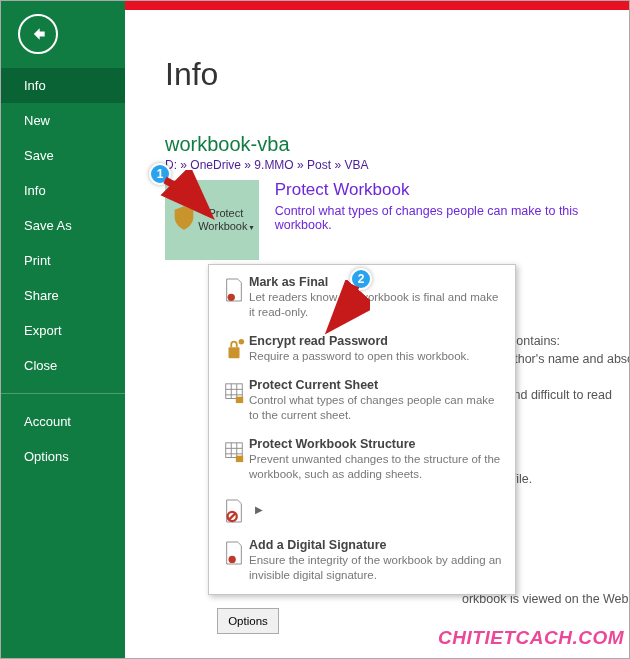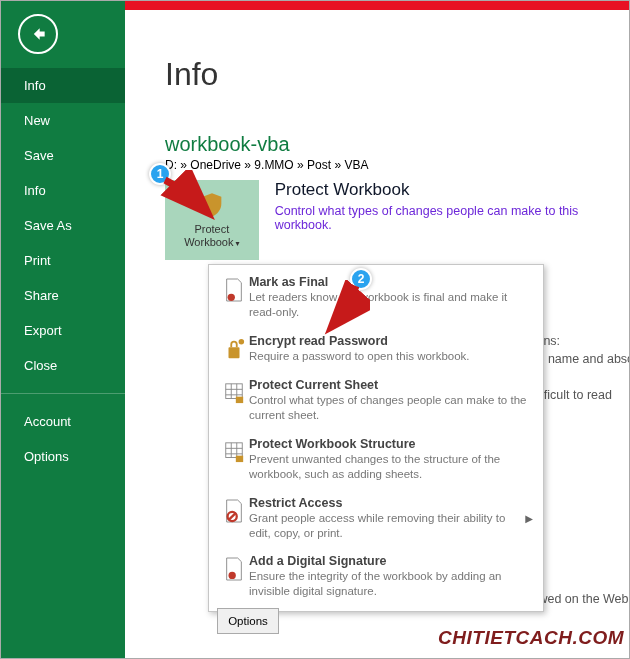--- a/index.html
+++ b/index.html
@@ -11,45 +11,45 @@
   .back-btn { width: 40px; height: 40px; margin: 14px 0 14px 18px; border: 2px solid #fff; border-radius: 50%; display:flex; align-items:center; justify-content:center; cursor:pointer; }
   .back-btn svg { width: 20px; height: 20px; fill: #fff; }
   .nav { margin-top: 6px; }
   .nav-item { padding: 10px 24px; font-size: 13px; cursor: pointer; }
   .nav-item.active { background: #0a6334; }
   .nav-sep { height: 1px; background: rgba(255,255,255,.25); margin: 10px 0; }
 
   .main { position: absolute; left: 125px; top: 10px; right: 0; bottom: 0; padding: 46px 0 0 40px; }
   .page-title { font-size: 32px; font-weight: 300; color: #333; margin-bottom: 30px; }
   .file-name { font-size: 20px; color: #107c41; margin-bottom: 2px; margin-top: 40px; }
-  .file-path { font-size: 12px; color: #000000; margin-bottom: 8px; }
+  .file-path { font-size: 12px; color: #4c1d95; margin-bottom: 8px; }
 
   .protect-row { display:flex; align-items:flex-start; }
-  .protect-tile { width: 96px; height: 80px; background: #a9d6bc; display:flex; flex-direction:column; align-items:center; justify-content:center; font-size: 11px; color:#333; text-align:center; line-height:1.2; cursor:pointer; position:relative; }
+  .protect-tile { width: 96px; height: 80px; background: #a9d6bc; display:flex; flex-direction:row; align-items:center; justify-content:center; font-size: 11px; color:#333; text-align:center; line-height:1.2; cursor:pointer; position:relative; }
   .protect-tile .tile-icon { width: 28px; height: 28px; fill:#b07a28; margin-bottom:4px; }
   .protect-tile .caret { font-size: 8px; margin-left: 2px; }
   .protect-text { margin-left: 16px; }
-  .protect-text h2 { font-size: 17px; font-weight: 400; color:#0f172a; margin-bottom: 4px; }
+  .protect-text h2 { font-size: 17px; font-weight: 400; color:#6d28d9; margin-bottom: 4px; }
   .protect-text p { font-size: 12.5px; color:#6d28d9; }
 
-  .menu { position:absolute; left: 208px; top: 264px; width: 336px; background:#fff; border:1px solid #c6c6c6; box-shadow: 2px 2px 6px rgba(0,0,0,.25); padding: 4px 0; }
+  .menu { position:absolute; left: 208px; top: 264px; width: 308px; background:#fff; border:1px solid #c6c6c6; box-shadow: 2px 2px 6px rgba(0,0,0,.25); padding: 4px 0; }
   .menu-item { display:flex; align-items:flex-start; padding: 6px 10px 8px 10px; cursor:pointer; }
   .mi-icon { width: 30px; flex:none; display:flex; justify-content:center; padding-top:2px; }
   .mi-icon svg { width:22px; height:26px; }
   .mi-text { flex:1; }
   .mi-title { font-size: 12.5px; font-weight:600; color:#444; }
   .mi-desc { font-size: 11.5px; color:#777; line-height:1.3; margin-top:1px; }
   .mi-arrow { font-size: 10px; color:#666; align-self:center; padding-left:6px; }
 
   .bg-text { position:absolute; left: 476px; font-size: 12.5px; color:#555; white-space: nowrap; }
   .options-btn { position:absolute; left:217px; top:608px; width:62px; height:26px; border:1px solid #aaa; background:#f0f0f0; font-size:11.5px; text-align:center; line-height:24px; cursor:pointer; }
 
   .callout { position:absolute; width:22px; height:22px; border-radius:50%; background:#2aa3ef; border:2px solid #fff; color:#fff; font-weight:bold; font-size:12px; display:flex; align-items:center; justify-content:center; box-shadow:0 0 4px rgba(0,0,0,.3); }
   .arrow-svg { position:absolute; pointer-events:none; }
-  .watermark { position:absolute; right:6px; bottom:10px; font-size:19px; font-style:italic; font-weight:bold; color:#7f1d1d; text-shadow: -1px -1px 0 #fff,1px -1px 0 #fff,-1px 1px 0 #fff,1px 1px 0 #fff; letter-spacing:.5px; }
+  .watermark { position:absolute; right:6px; bottom:10px; font-size:19px; font-style:italic; font-weight:bold; color:#ec4899; text-shadow: -1px -1px 0 #fff,1px -1px 0 #fff,-1px 1px 0 #fff,1px 1px 0 #fff; letter-spacing:.5px; }
   .frame { position:absolute; inset:0; border:1px solid #aaa; pointer-events:none; }
 </style>
 </head>
 <body>
 
 <div class="red-bar"></div>
 
 <div class="sidebar">
   <div class="back-btn">
     <svg viewBox="0 0 24 24">
@@ -151,24 +151,20 @@
       </div>
   </div>
   <div class="menu-item">
     <div class="mi-icon">
         <svg viewBox="0 0 24 28">
           <path d="M4 2h12l4 4v20H4z" fill="#fff" stroke="#888"></path>
           <circle cx="10" cy="20" r="5" fill="none" stroke="#c0392b" stroke-width="2.5"></circle>
           <path d="M6 24l8-8" stroke="#c0392b" stroke-width="2.5"></path>
         </svg>
       </div>
-    <div class="mi-text">
-        <div class="mi-title">Restrict Access</div>
-        <div class="mi-desc">Grant people access while removing their ability to edit, copy, or print.</div>
-      </div>
     <div class="mi-arrow">▶</div>
   </div>
   <div class="menu-item">
     <div class="mi-icon">
         <svg viewBox="0 0 24 28">
           <path d="M4 2h12l4 4v20H4z" fill="#fff" stroke="#888"></path>
           <circle cx="10" cy="21" r="4" fill="#c0392b"></circle>
         </svg>
       </div>
     <div class="mi-text">

